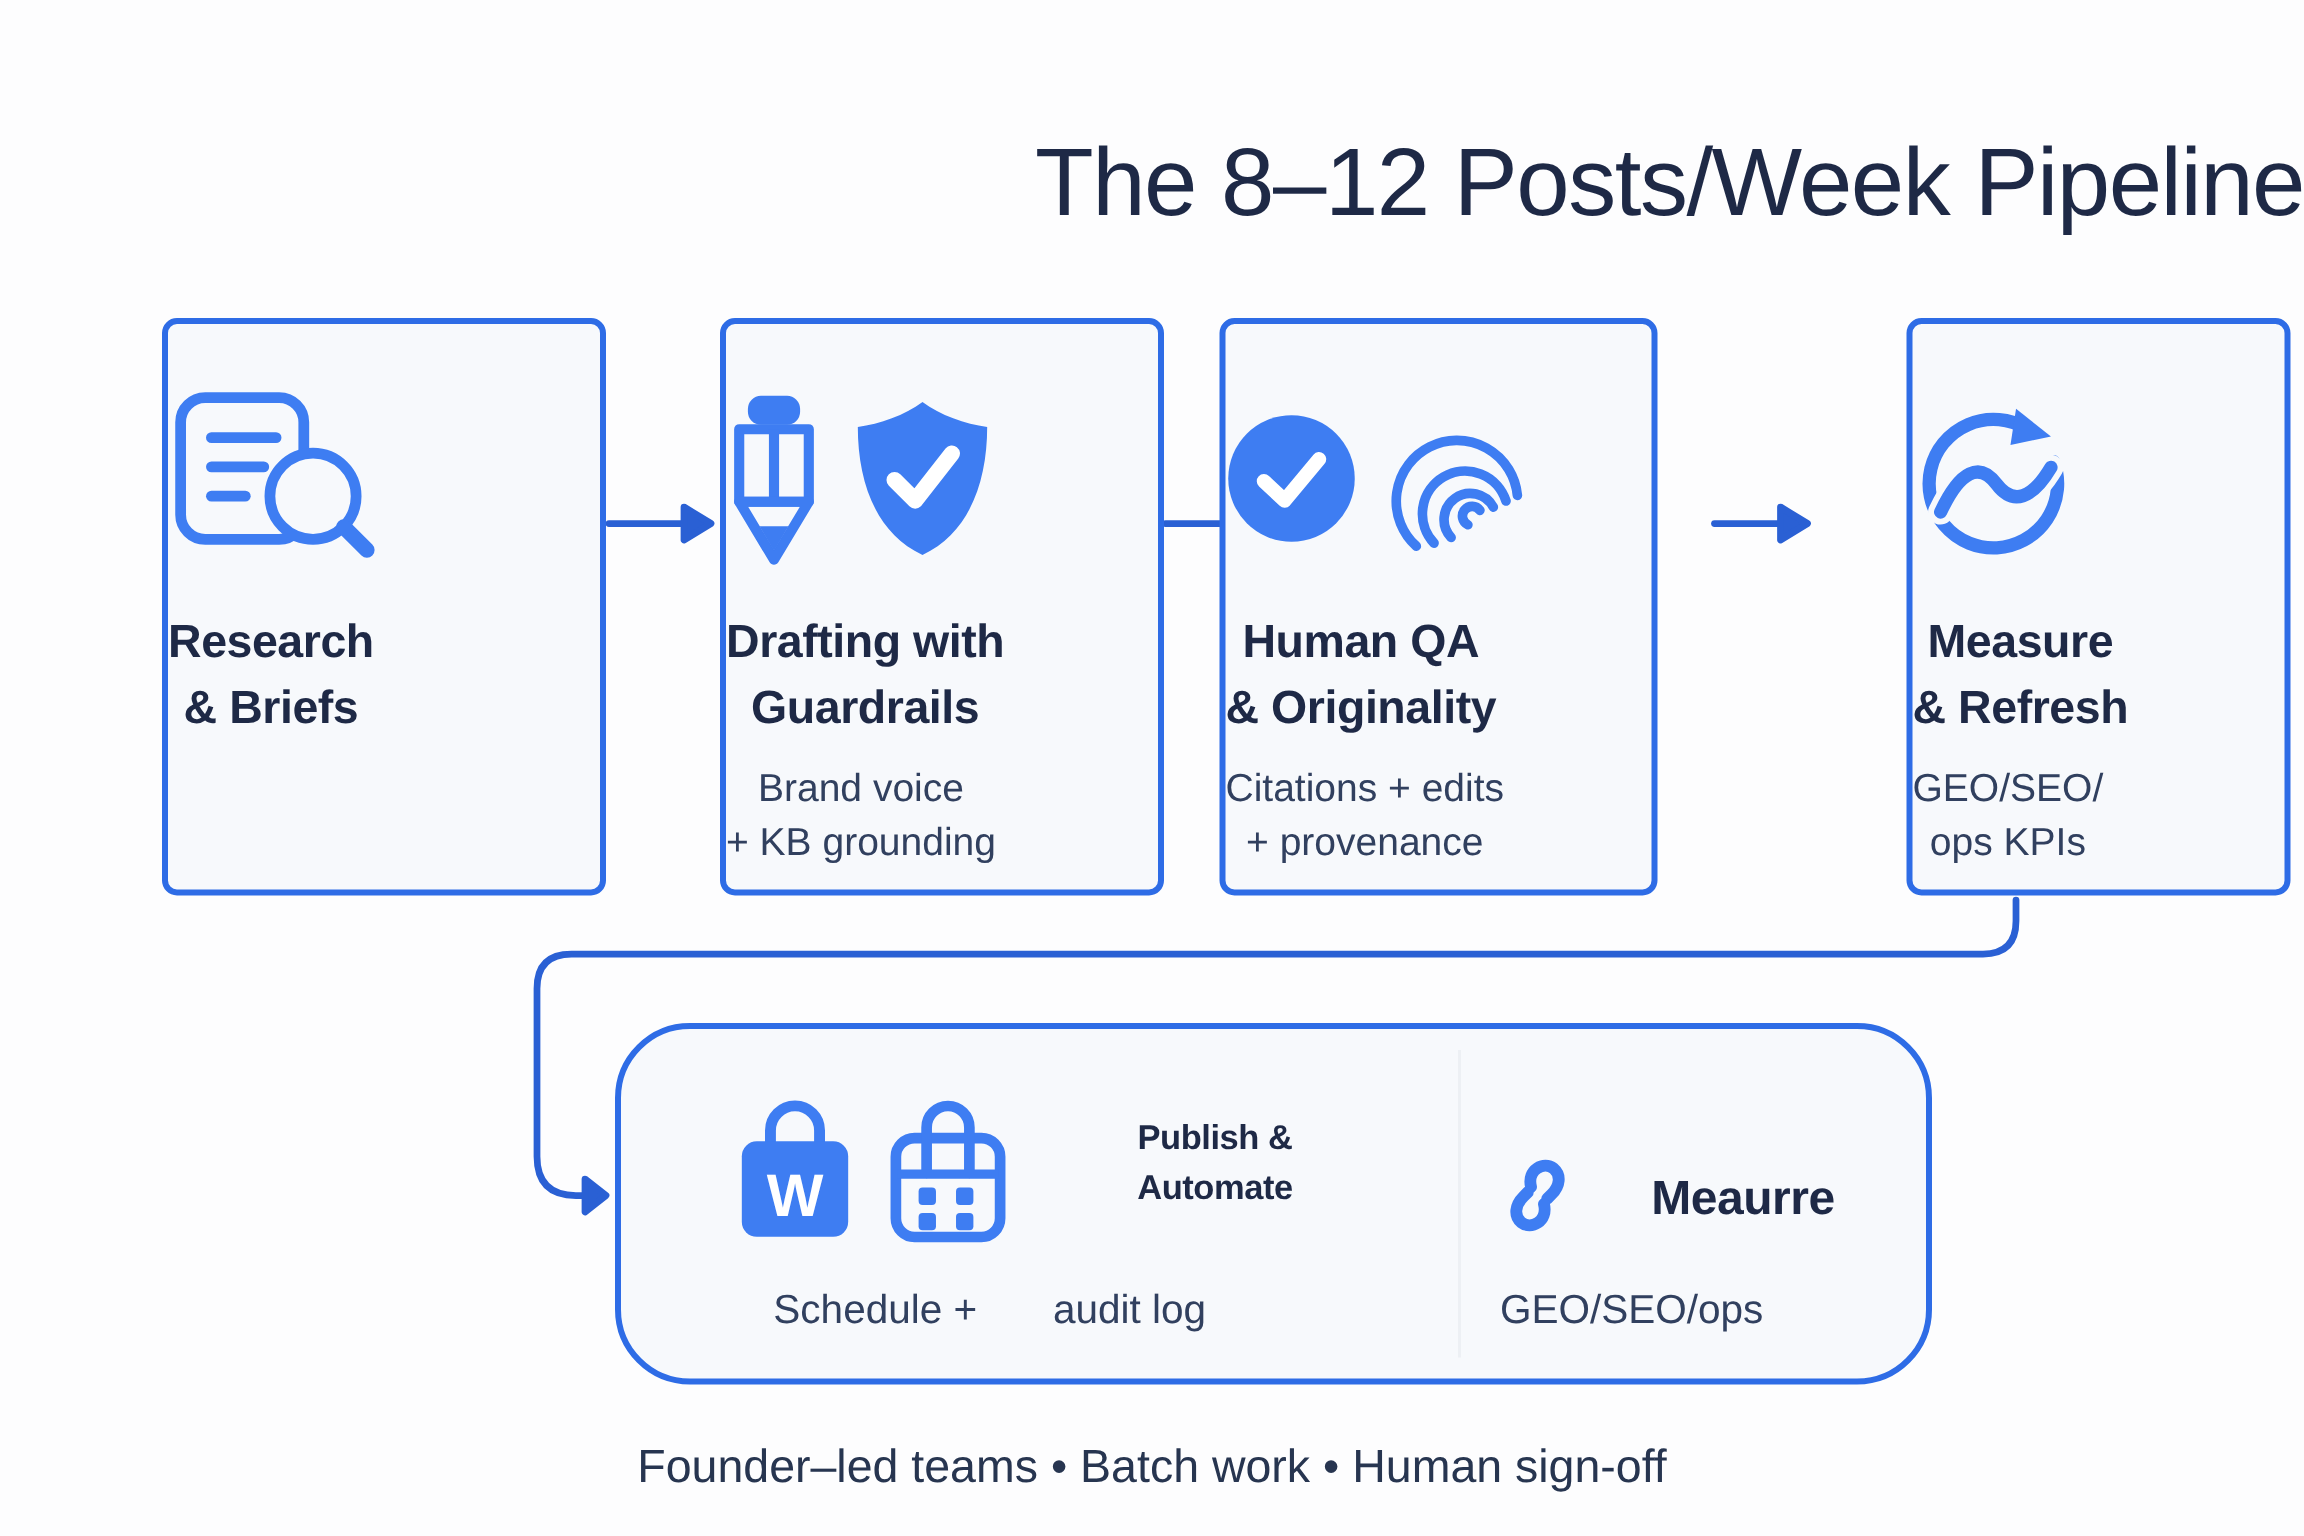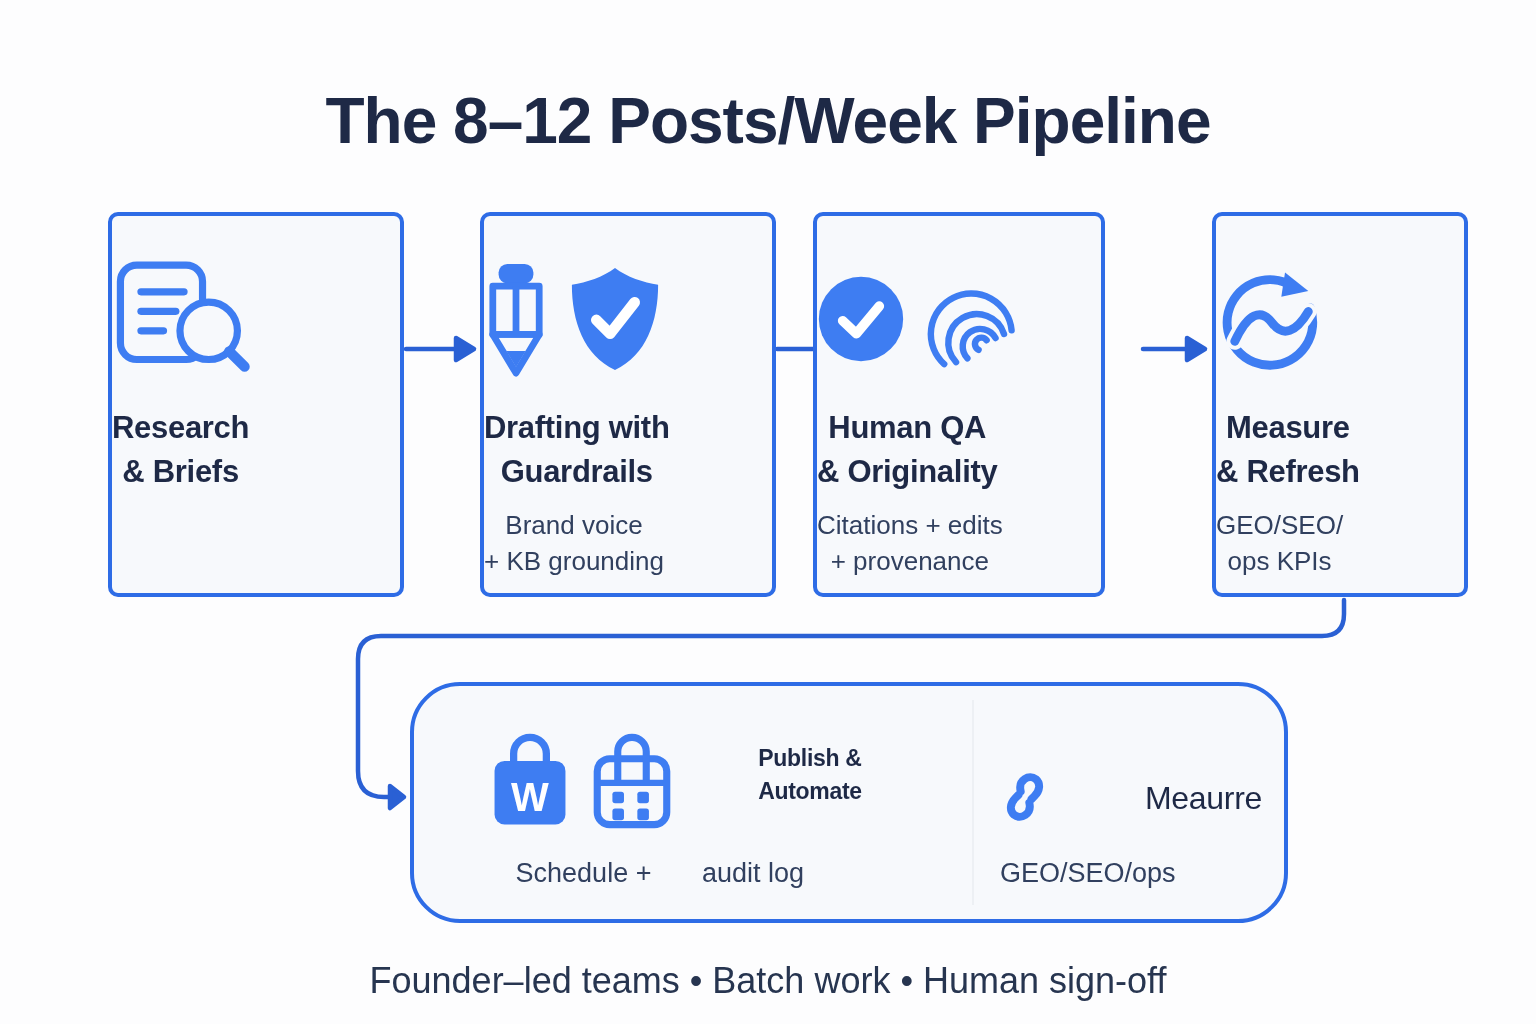--- a/index.html
+++ b/index.html
@@ -13,33 +13,33 @@
     --divider:#edf0f4;
   }
   *{box-sizing:border-box;margin:0;padding:0}
   html,body{background:#fff}
   body{font-family:"Liberation Sans","DejaVu Sans",sans-serif}
   .canvas{
     position:relative;width:1536px;height:1024px;background:var(--page);
     overflow:hidden;
   }
   .page-title{
-    position:absolute;top:84px;left:0;width:100%;text-align:center;
-    font-size:64px;font-weight:700;letter-spacing:-1px;color:var(--title);
+    position:absolute;top:84px;left:0;width:100%;text-align:right;
+    font-size:64px;font-weight:400;letter-spacing:-1px;color:var(--title);
   }
   .connectors{position:absolute;left:0;top:0;pointer-events:none}
   .stage{
     position:absolute;top:212px;height:385px;background:var(--card);
     border:4px solid var(--accent);border-radius:10px;
     display:flex;flex-direction:column;align-items:flex-start;text-align:center;
   }
   .s1{left:108px;width:296px}
   .s2{left:480px;width:296px}
   .s3{left:813px;width:292px}
-  .s4{left:1212px;width:256px}
+  .s4{left:1271px;width:256px}
   .icons{height:114px;margin-top:46px;display:flex;align-items:center;gap:18px}
   .icons svg{display:block}
   .stage h2{
     margin-top:30px;font-size:31px;font-weight:700;line-height:1.42;
     letter-spacing:-0.3px;color:var(--title);white-space:pre-line;
   }
   .stage p{
     margin-top:14px;font-size:26px;line-height:1.38;color:var(--body);
     white-space:pre-line;
   }
@@ -50,34 +50,34 @@
   .bottombox svg{position:absolute;display:block}
   .bag-icon{left:74px;top:44px}
   .cal-icon{left:176px;top:46px}
   .link-icon{left:588px;top:84px}
   .pub-title{
     position:absolute;left:276px;top:56px;width:240px;text-align:center;
     font-size:23px;font-weight:700;line-height:1.45;letter-spacing:-0.3px;
     color:var(--title);white-space:pre-line;
   }
   .meaurre-title{
-    position:absolute;left:648px;top:94px;width:200px;text-align:right;
-    font-size:32px;font-weight:400;letter-spacing:-0.3px;color:var(--title);
+    position:absolute;left:648px;top:94px;width:200px;text-align:center;
+    font-size:32px;font-weight:700;letter-spacing:-0.3px;color:var(--title);
   }
   .cap{position:absolute;top:172px;font-size:27px;color:var(--body)}
   .cap-schedule{left:62px;width:215px;text-align:center}
   .cap-audit{left:288px;width:195px;text-align:left}
   .cap-geo{left:586px;width:220px;text-align:left}
   .vdivider{
     position:absolute;left:558px;top:14px;height:205px;width:2px;
     background:var(--divider);
   }
   .footer{
     position:absolute;top:960px;left:0;width:100%;text-align:center;
-    font-size:36px;color:#273550;
+    font-size:31px;color:#273550;
   }
 </style>
 </head>
 <body>
 
 <div class="canvas">
 
   <h1 class="page-title">The 8–12 Posts/Week Pipeline</h1>
 
   <svg class="connectors" width="1536" height="1024" viewBox="0 0 1536 1024">

